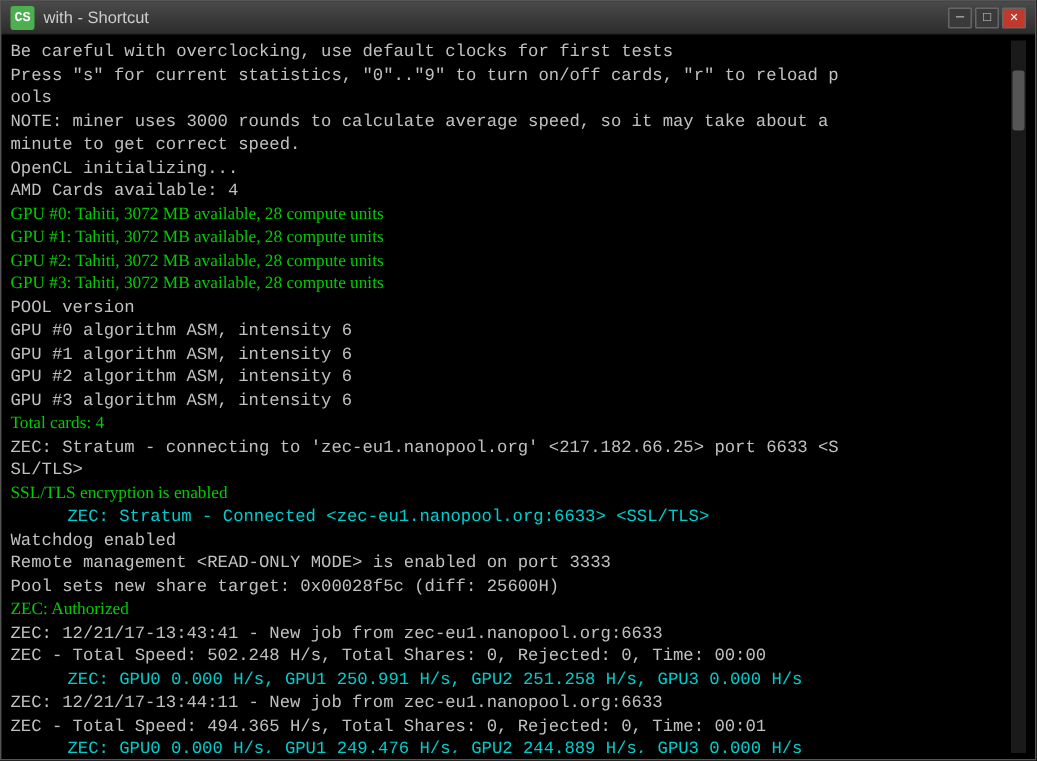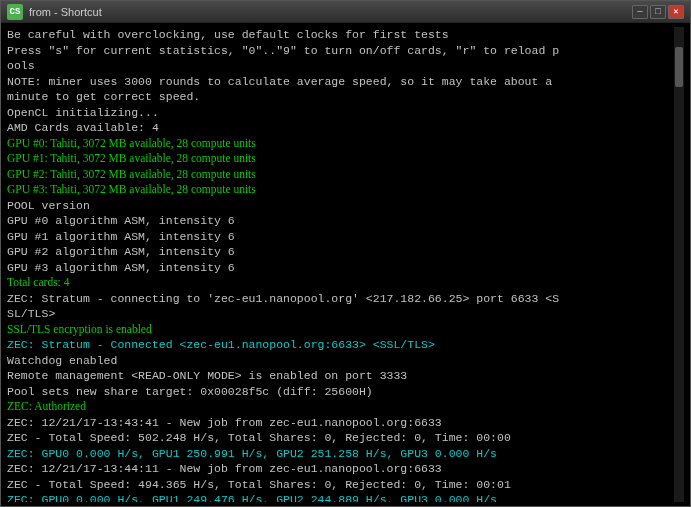--- a/index.html
+++ b/index.html
@@ -107,34 +107,34 @@
       width: 8px;
       height: 40px;
       background: #555;
       margin-top: 20px;
       border-radius: 2px;
     }
 
     
     .white { color: #c0c0c0; }
     .green { color: #00cc00; font-family: Liberation Serif, serif; }
-    .cyan { color: #00cccc; }
+    .cyan { color: #00cccc; margin-left: 38px; }
 
     .line { display: block; }
   </style>
 </head>
 <body>
 
 <div class="window">
 
   <div class="titlebar">
     <div class="titlebar-icon">
       <span>CS</span>
     </div>
-    <div class="titlebar-title">from - Shortcut</div>
+    <div class="titlebar-title">with - Shortcut</div>
     <div class="titlebar-buttons">
       <div class="tb-btn minimize">
         <span>─</span>
       </div>
       <div class="tb-btn maximize">
         <span>□</span>
       </div>
       <div class="tb-btn close">
         <span>✕</span>
       </div>

